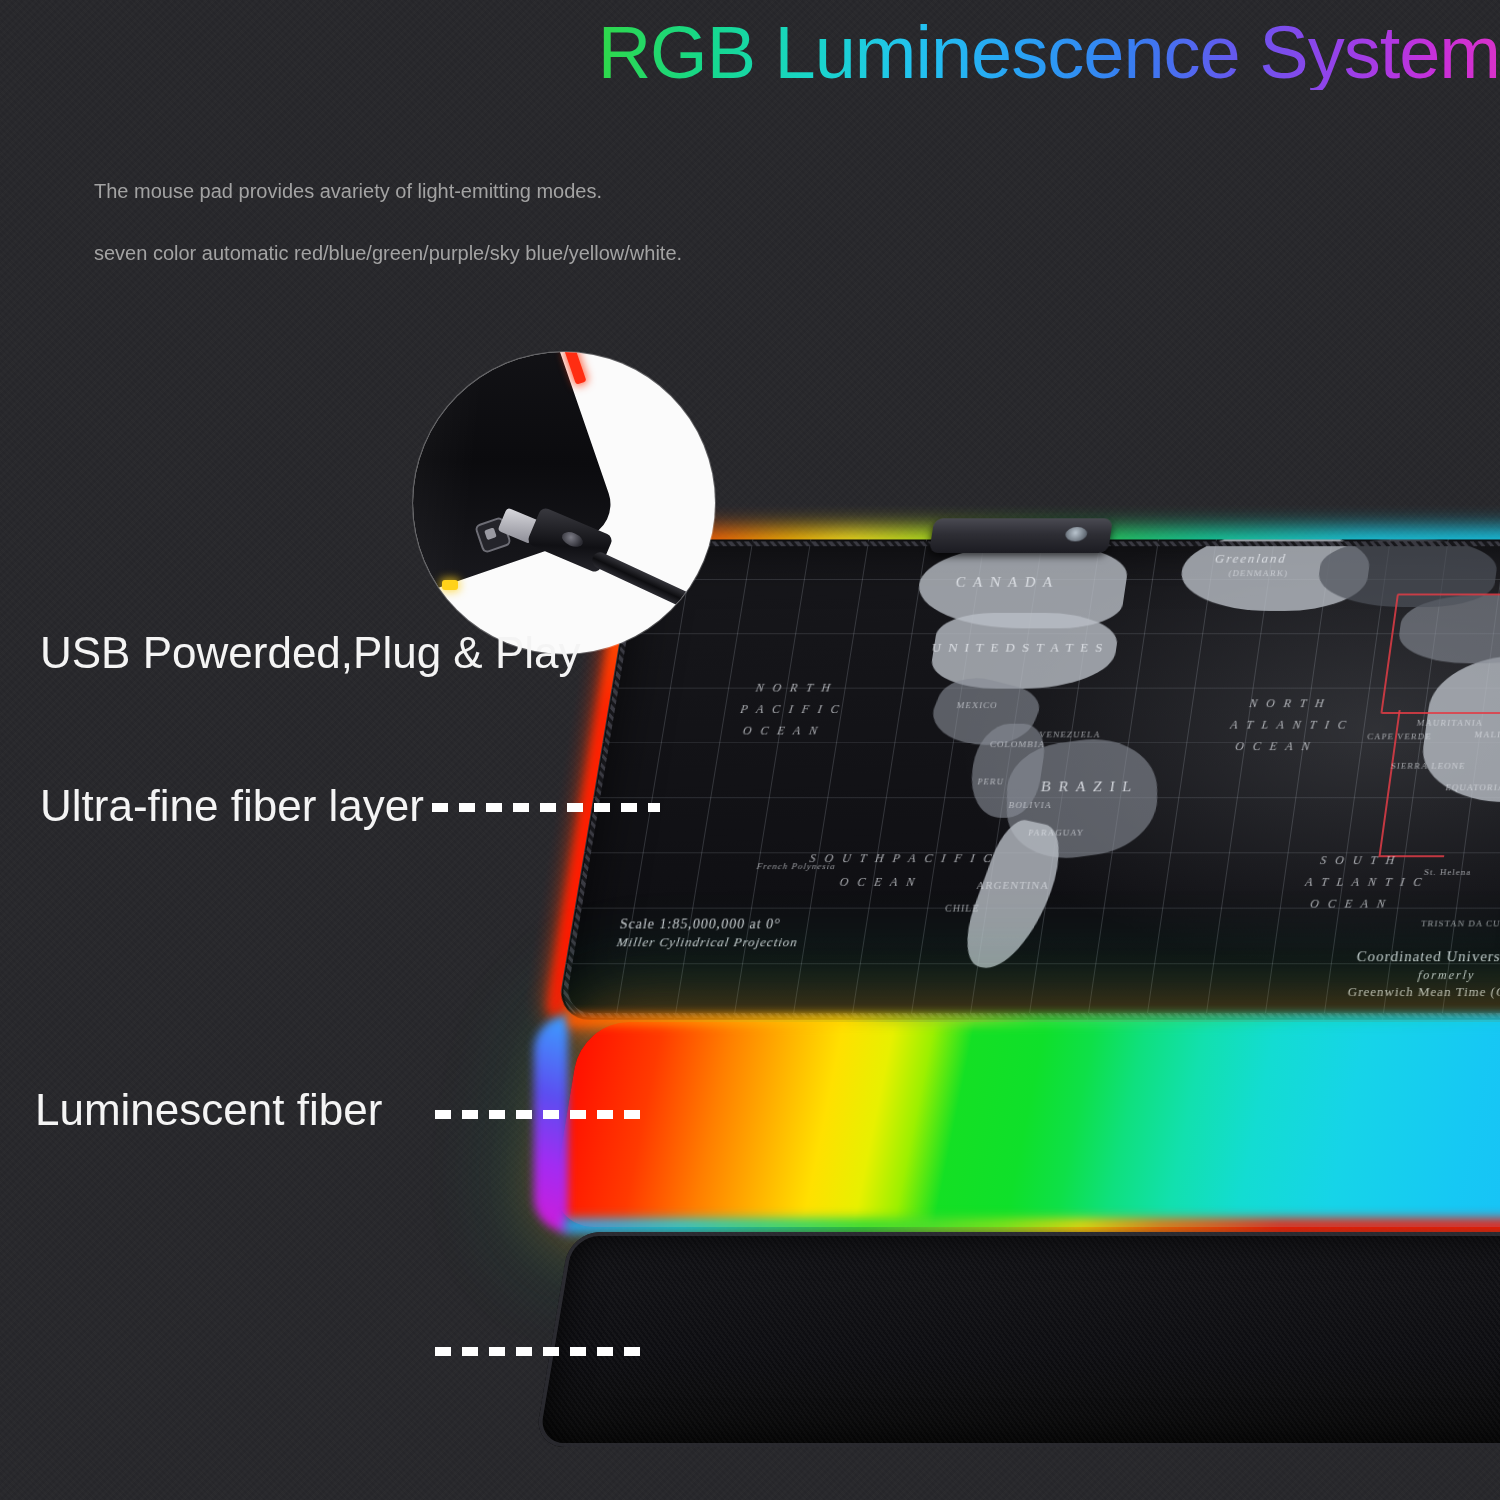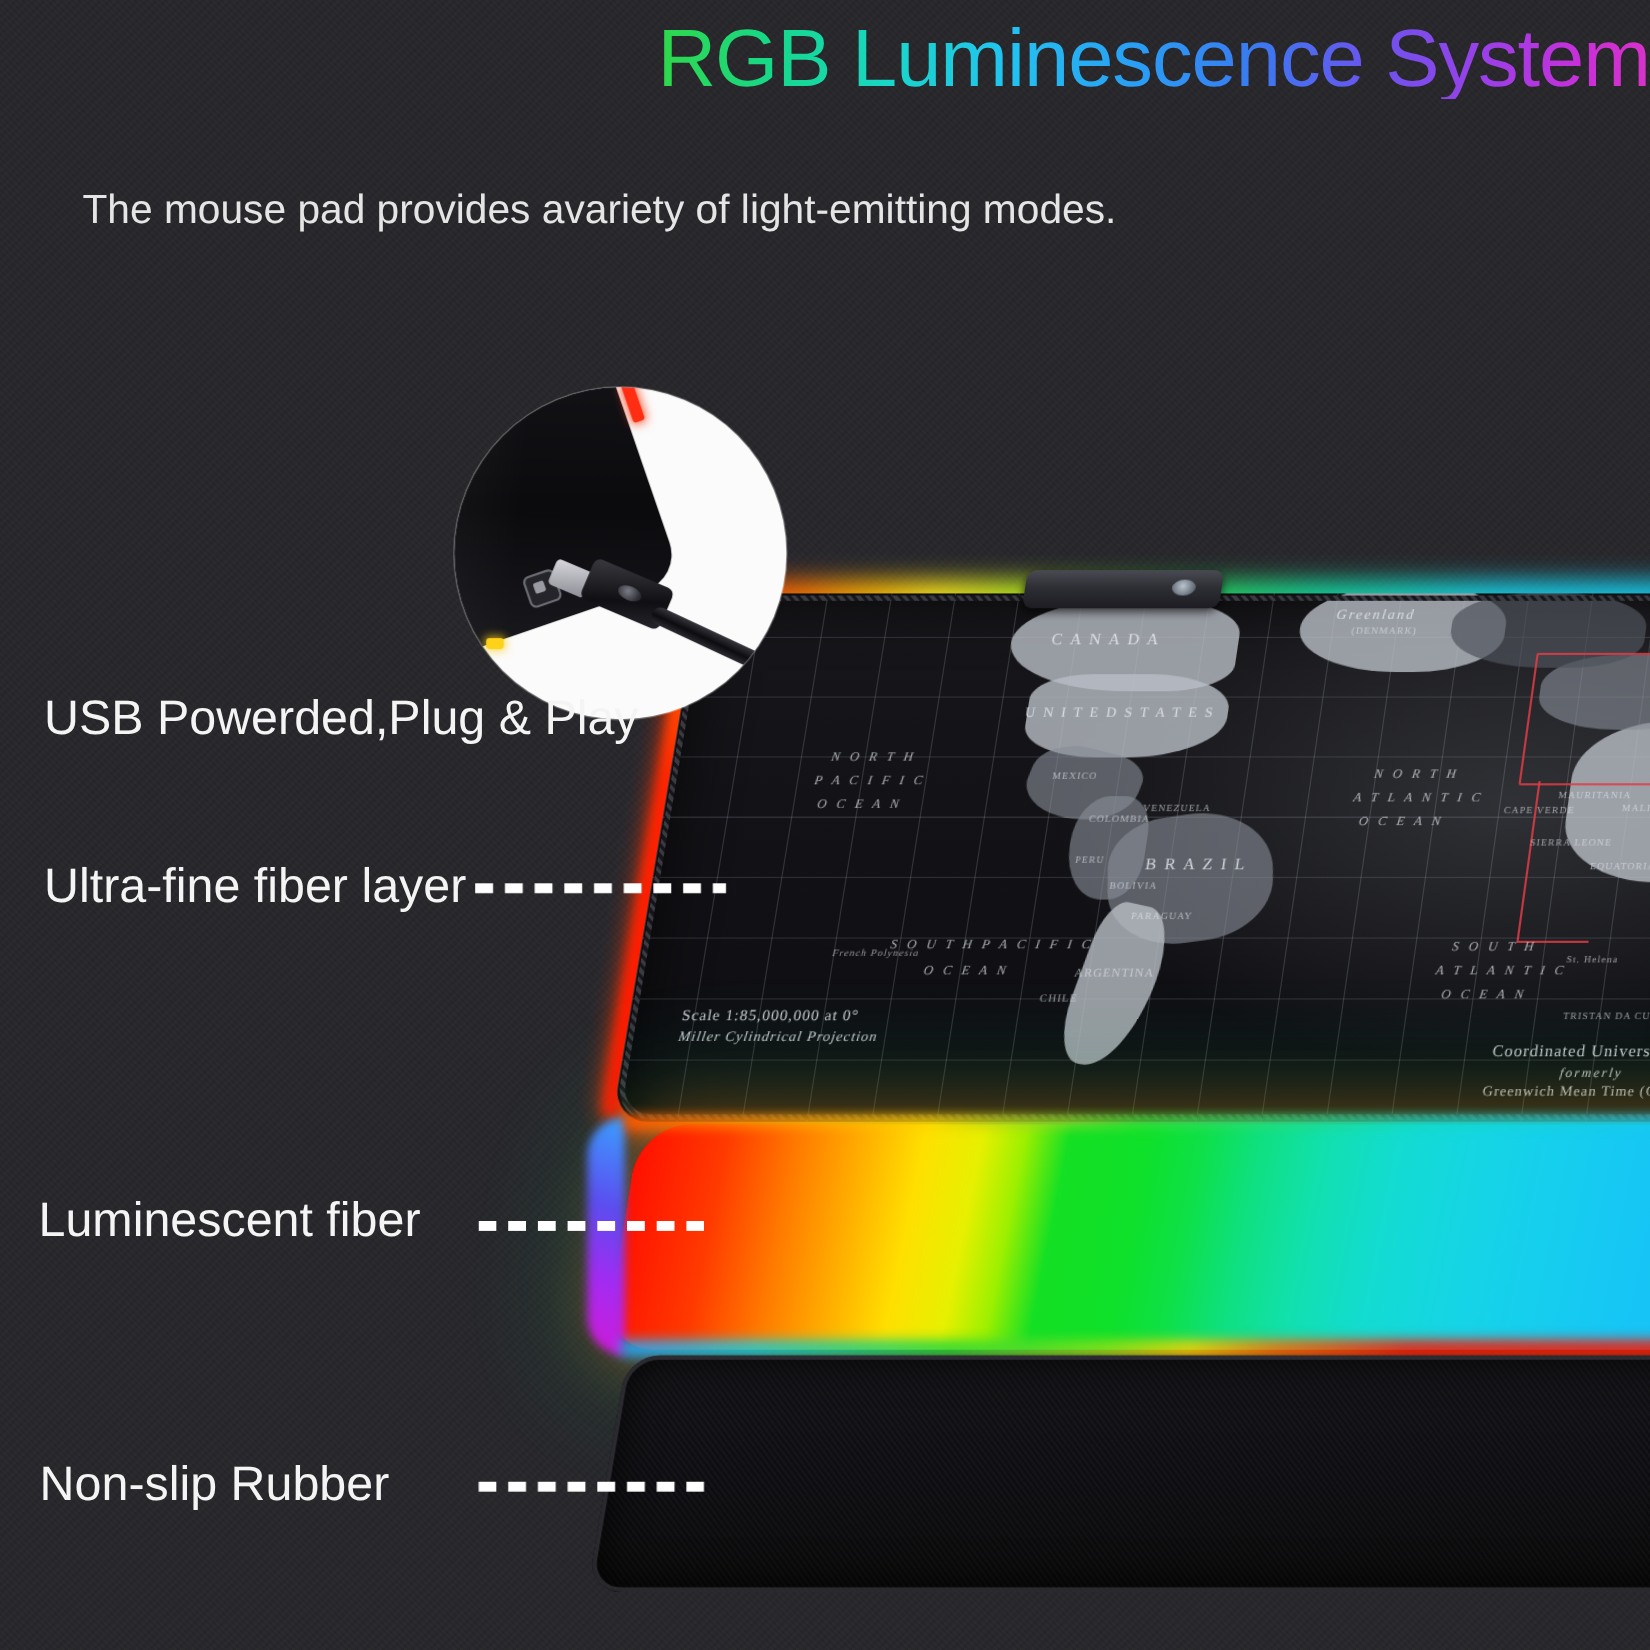--- a/index.html
+++ b/index.html
@@ -31,22 +31,22 @@
        #f5e91b 23%, #d8ef1c 28%, #8ce21d 33%, #2fd84a 40%,
        #16d88b 47%, #19d6c9 54%, #22c3f0 61%, #2a9df4 69%,
        #3a7af0 76%, #6a55ee 83%, #9b3fe8 90%, #c92fd8 96%, #d832c9 100%);
     -webkit-background-clip:text;background-clip:text;
     -webkit-text-fill-color:transparent;color:transparent;
     z-index:6;
   }
 
   
   .intro{
-    position:absolute;left:75px;top:160px;width:1220px;
-    color:#e5e5e5;font-size:37px;line-height:62px;
+    position:absolute;left:94px;top:160px;width:1220px;
+    color:#a3a3a3;font-size:20px;line-height:62px;
     z-index:6;white-space:nowrap;
   }
   .intro div{margin:0;}
 
   
   .usb-circle{
     position:absolute;left:413px;top:352px;
     width:302px;height:302px;border-radius:50%;
     background:#fbfbfb;overflow:hidden;z-index:7;
     box-shadow:0 0 0 1px rgba(255,255,255,.25);
@@ -258,20 +258,21 @@
 </style>
 </head>
 <body>
 
 <div class="bg-noise"></div>
 
 <div class="title">RGB Luminescence System</div>
 
 <div class="intro">
   <div>The mouse pad provides avariety of light-emitting modes.</div>
+  <div>seven color automatic red/blue/green/purple/sky blue/yellow/white.</div>
 </div>
 
 <div class="usb-circle">
   <div class="usb-pad"></div>
   <div class="usb-pad-red"></div>
   <div class="usb-pad-yellow"></div>
   <div class="usb-port-badge"></div>
   <div class="usb-plug-tip"></div>
   <div class="usb-plug">
     <div class="usb-plug-logo"></div>
@@ -281,21 +282,20 @@
 
 <div class="lbl lbl-usb">USB Powerded,Plug &amp; Play</div>
 
 <div class="lbl lbl-fiber">Ultra-fine fiber layer</div>
 <div class="dash dash-fiber"></div>
 
 <div class="lbl lbl-lum">Luminescent fiber</div>
 <div class="dash dash-lum"></div>
 
 <div class="lbl lbl-rubber">
-  <div>Non-slip Rubber</div>
 </div>
 <div class="dash dash-rubber"></div>
 
 <div class="pad-stack">
 
   <div class="pad-top-wrap">
     <div class="pad-top">
       <div class="glow-top"></div>
       <div class="glow-top-left"></div>
 

